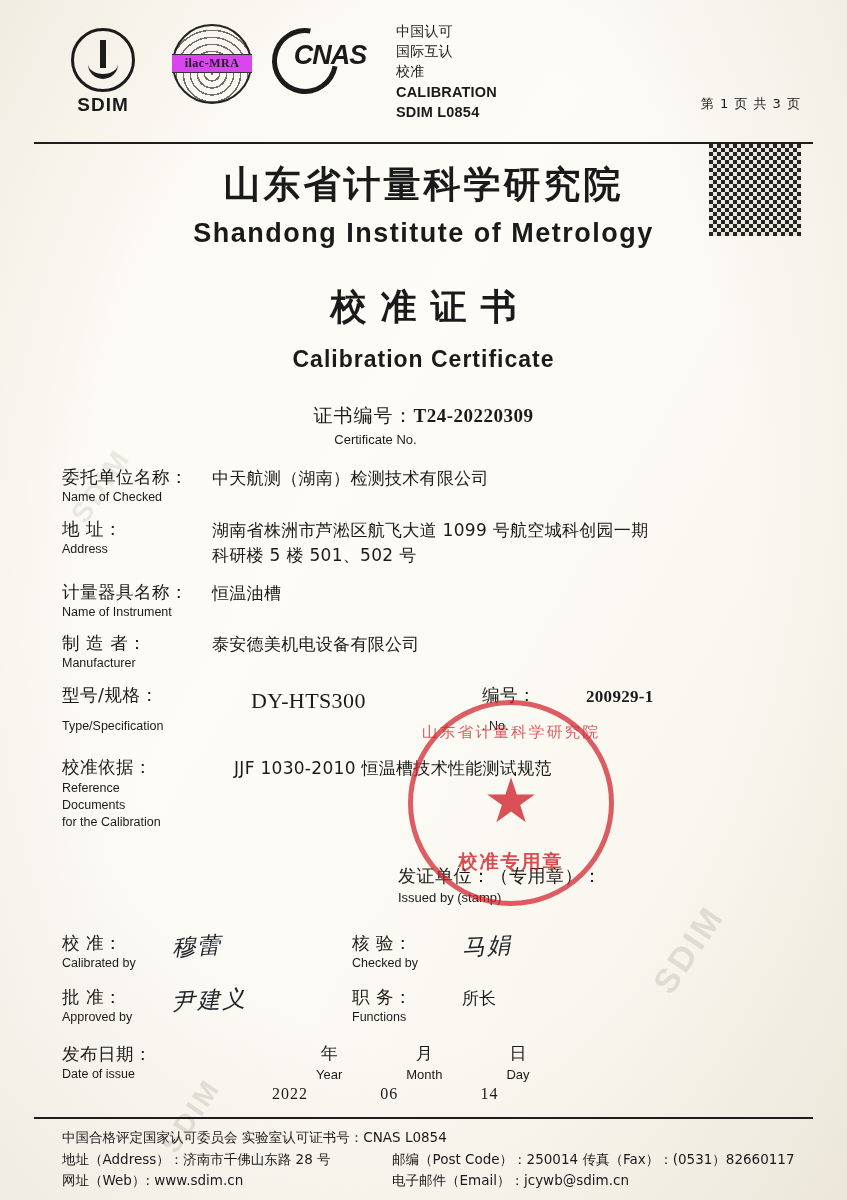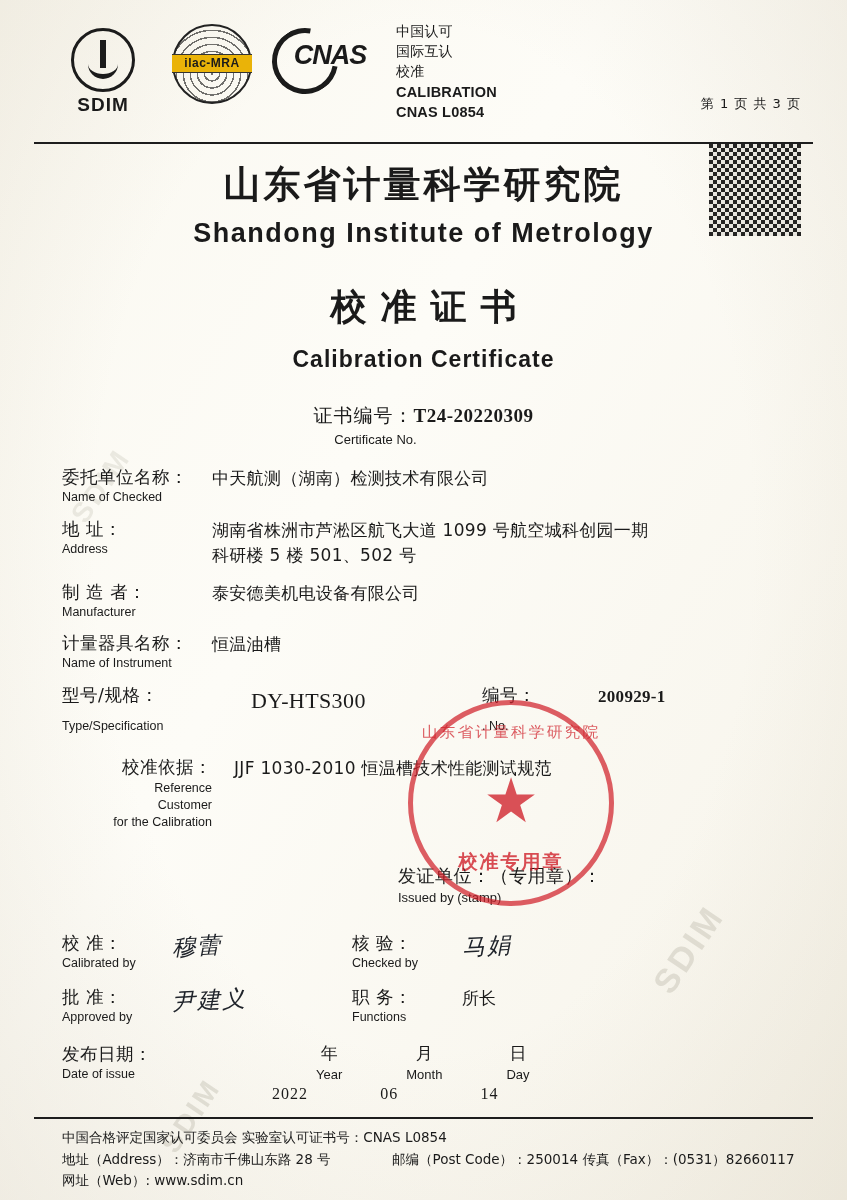--- a/index.html
+++ b/index.html
@@ -95,24 +95,24 @@
     border-radius: 50%;
     background:
       repeating-radial-gradient(circle at 50% 62%, rgba(0,0,0,0.55) 0 1.5px, rgba(0,0,0,0) 1.5px 7px);
   }
   .logo-ilac .band {
     position: absolute;
     top: 30px;
     left: 0;
     right: 0;
     height: 17px;
-    background: #eab308;
+    background: #d946ef;
     border-top: 1px solid #333;
     border-bottom: 1px solid #333;
-    font-family: Liberation Sans, sans-serif;
+    font-family: Liberation Serif, serif;
     font-weight: bold;
     font-size: 12px;
     letter-spacing: 0.5px;
     text-align: center;
     line-height: 17px;
   }
   .logo-cnas {
     width: 104px;
     margin-right: 22px;
     margin-top: 14px;
@@ -280,23 +280,23 @@
   }
   .field.two-col { position: relative; }
   .sub-right {
     position: absolute;
     left: 420px;
     top: 0;
     display: flex;
     align-items: flex-start;
   }
   .sub-right .flabel { width: 104px; flex: 0 0 104px; }
-  .sub-right .fvalue { font-weight: bold; font-family: "Liberation Serif", serif; margin-left: 12px; }
-
-  .ref-field { margin-top: 20px; text-align: right; }
+  .sub-right .fvalue { font-weight: bold; font-family: "Liberation Serif", serif; }
+
+  .ref-field { margin-top: 20px; }
   .ref-field .flabel .en { line-height: 1.28; }
   .ref-field .fvalue { padding-left: 22px; }
 
   
   .stamp {
     position: absolute;
     left: 408px;
     top: 700px;
     width: 196px;
     height: 196px;
@@ -480,21 +480,21 @@
       <div class="logo-cnas">
         <div class="swoosh"></div>
         <div class="name">CNAS</div>
       </div>
 
       <div class="accred-block">
         <div class="cn">中国认可</div>
         <div class="cn">国际互认</div>
         <div class="cn">校准</div>
         <div>CALIBRATION</div>
-        <div>CNAS L0854</div>
+        <div>SDIM L0854</div>
       </div>
 
       <div class="page-no">第 1 页 共 3 页</div>
     </div>
 
     <div class="rule"></div>
 
     <div class="inst">
       <div class="cn">山东省计量科学研究院</div>
       <div class="en">Shandong  Institute  of  Metrology</div>
@@ -527,32 +527,32 @@
         <div class="flabel">
           <div class="cn">地      址：</div>
           <div class="en">Address</div>
         </div>
         <div class="fvalue" style="white-space: pre-line;">湖南省株洲市芦淞区航飞大道 1099 号航空城科创园一期
 科研楼 5 楼 501、502 号</div>
       </div>
 
       <div class="field">
         <div class="flabel">
+          <div class="cn">计量器具名称：</div>
+          <div class="en">Name of Instrument</div>
+        </div>
+        <div class="fvalue">恒温油槽</div>
+      </div>
+
+      <div class="field">
+        <div class="flabel">
           <div class="cn">制 造 者：</div>
           <div class="en">Manufacturer</div>
         </div>
         <div class="fvalue">泰安德美机电设备有限公司</div>
-      </div>
-
-      <div class="field">
-        <div class="flabel">
-          <div class="cn">计量器具名称：</div>
-          <div class="en">Name of Instrument</div>
-        </div>
-        <div class="fvalue">恒温油槽</div>
       </div>
 
       <div class="field two-col">
         <div class="flabel">
           <div class="cn">型号/规格：</div>
           <div class="en" style="margin-top:12px;">Type/Specification</div>
         </div>
         <div class="fvalue mono">DY-HTS300</div>
 
         <div class="sub-right">
@@ -561,21 +561,21 @@
             <div class="en" style="margin-top:12px;">. No.</div>
           </div>
           <div class="fvalue">200929-1</div>
         </div>
       </div>
 
       <div class="field ref-field">
         <div class="flabel">
           <div class="cn">校准依据：</div>
           <div class="en">Reference</div>
-          <div class="en">Customer</div>
+          <div class="en">Documents</div>
           <div class="en">for the Calibration</div>
         </div>
         <div class="fvalue">JJF 1030-2010 恒温槽技术性能测试规范</div>
       </div>
     </div>
 
     <div class="issuer">
       <div class="cn">发证单位：（专用章）：</div>
       <div class="en">Issued by (stamp)</div>
     </div>
@@ -652,20 +652,21 @@
     <div class="footer-rule"></div>
 
     <div class="footer">
       <div>中国合格评定国家认可委员会  实验室认可证书号：CNAS L0854</div>
       <div class="frow">
         <div class="fleft">地址（Address）：济南市千佛山东路 28 号</div>
         <div class="fright">邮编（Post Code）：250014 传真（Fax）：(0531）82660117</div>
       </div>
       <div class="frow">
         <div class="fleft">网址（Web）: www.sdim.cn</div>
+        <div class="fright">电子邮件（Email）：jcywb@sdim.cn</div>
       </div>
 
     </div>
 
   </div>
 
   <div class="stamp">
     <div class="arc">山东省计量科学研究院</div>
     <div class="star">★</div>
     <div class="bottom">校准专用章</div>

